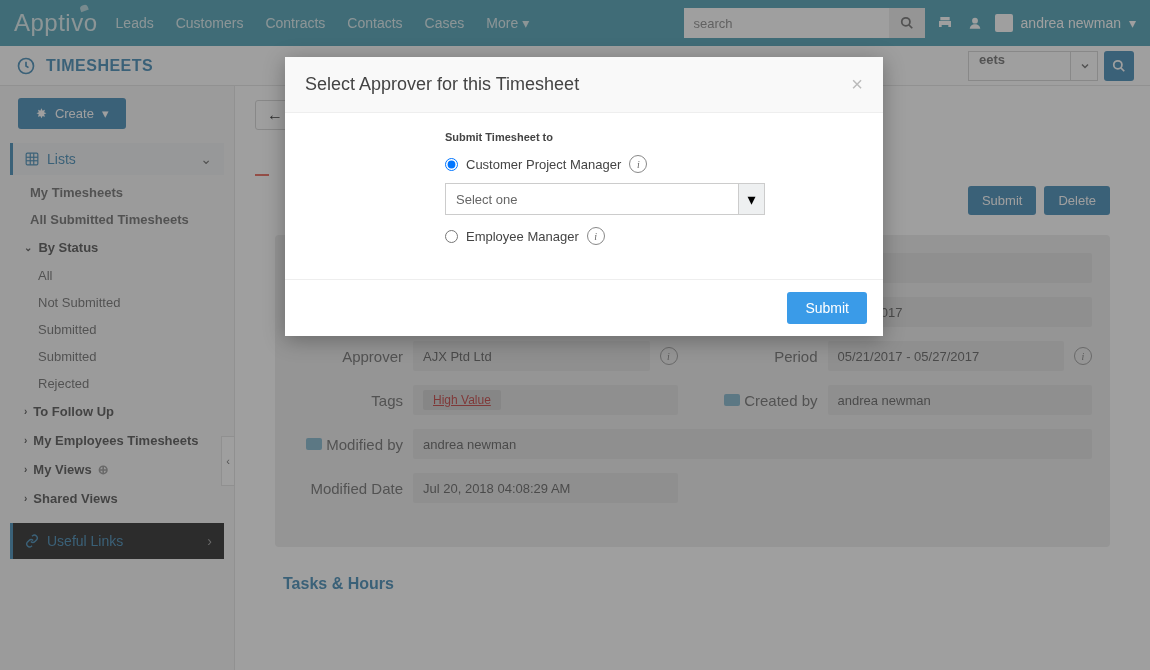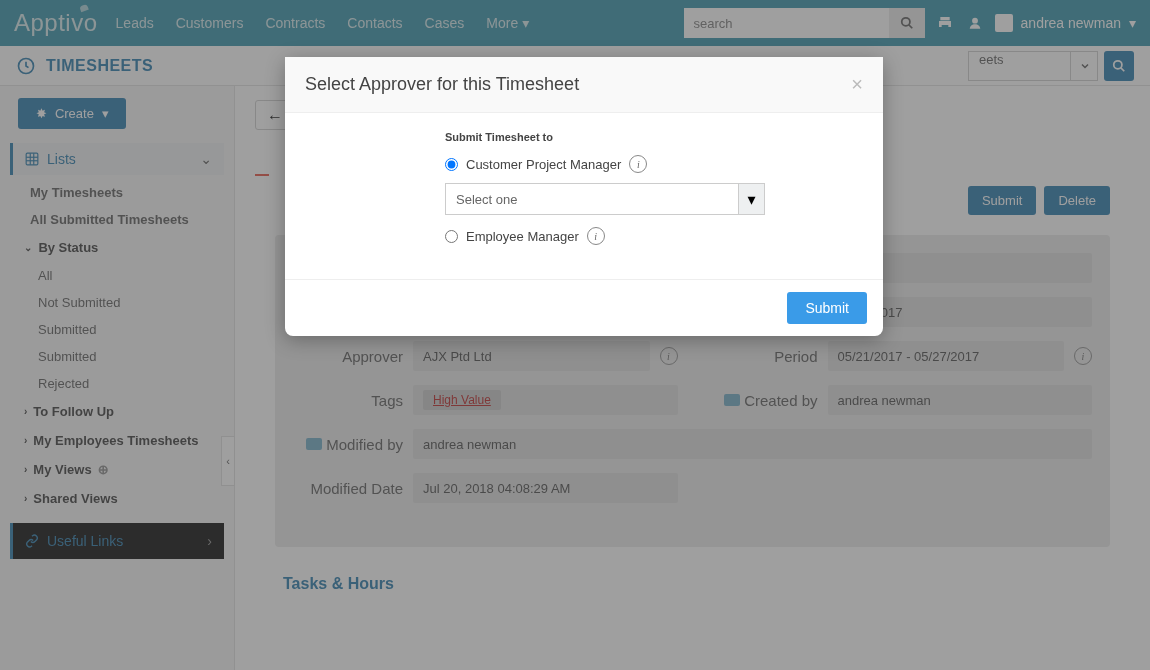--- a/index.html
+++ b/index.html
@@ -16,21 +16,21 @@
     .search-input { width: 205px; height: 30px; border: none; padding: 0 10px; font-size: 13px; background: #fff; color: #555; }
     .search-btn { width: 36px; height: 30px; background: #e8e8e8; border: none; cursor: pointer; display: flex; align-items: center; justify-content: center; }
     .top-icon { width: 20px; height: 20px; display: inline-flex; align-items: center; justify-content: center; color: #fff; }
     .user-menu { display: flex; align-items: center; gap: 8px; font-size: 14px; color: #fff; cursor: pointer; }
     .user-avatar { width: 18px; height: 18px; background: #fff; border-radius: 2px; }
 
     .app-header { height: 40px; background: #fff; border-bottom: 1px solid #e0e0e0; display: flex; align-items: center; padding: 0 16px; gap: 10px; }
     .app-title { color: #2175a8; font-size: 16px; font-weight: bold; letter-spacing: 0.5px; }
     .app-header-right { margin-left: auto; display: flex; align-items: center; gap: 6px; }
     .hdr-select { height: 30px; border: 1px solid #ccc; padding: 0 30px 0 10px; font-size: 13px; background: #fff; color: #555; min-width: 130px; position: relative; }
-    .hdr-select-wrap { position: relative; display: flex; }
+    .hdr-select-wrap { position: relative; display: flex; font-weight: bold; }
     .hdr-select-caret { position: absolute; right: 0; top: 0; width: 28px; height: 30px; display: flex; align-items: center; justify-content: center; border-left: 1px solid #ccc; }
     .hdr-search { width: 30px; height: 30px; background: #2175a8; color: #fff; display: flex; align-items: center; justify-content: center; border-radius: 3px; cursor: pointer; }
 
     .main { display: flex; height: calc(100% - 86px); }
     
     .sidebar { width: 235px; background: #f7f7f7; border-right: 1px solid #e0e0e0; padding: 12px 10px; position: relative; }
     .create-btn { background: #2175a8; color: #fff; padding: 8px 18px; border-radius: 3px; font-size: 13px; display: inline-flex; align-items: center; gap: 8px; cursor: pointer; margin-bottom: 14px; margin-left: 8px; }
     .side-section { background: #eef0f1; padding: 8px 12px; font-size: 14px; color: #2175a8; display: flex; align-items: center; gap: 8px; border-left: 3px solid #2175a8; margin-bottom: 4px; cursor: pointer; }
     .side-section .chev { margin-left: auto; color: #555; }
     .side-item { padding: 6px 14px 6px 28px; font-size: 13px; color: #555; cursor: pointer; }
@@ -53,21 +53,21 @@
     .form-label { width: 110px; text-align: right; font-size: 15px; color: #555; font-weight: 500; }
     .form-input { flex: 1; height: 30px; background: #dcdcdc; border: none; padding: 0 10px; font-size: 13px; color: #444; display: flex; align-items: center; border-radius: 2px; }
     .tag-chip { background: #c8c8c8; padding: 3px 10px; border-radius: 2px; font-size: 12px; color: #b91c1c; display: inline-block; text-decoration: underline; }
     .info-ic { width: 18px; height: 18px; border: 1.5px solid #888; border-radius: 50%; display: inline-flex; align-items: center; justify-content: center; font-size: 10px; color: #666; font-style: italic; font-family: serif; }
     .label-icon { width: 16px; height: 12px; background: #6ba8c4; border-radius: 2px; display: inline-block; margin-right: 4px; }
     
     .section-h { color: #2175a8; font-size: 16px; font-weight: bold; margin-left: 28px; }
 
     
     .overlay { position: absolute; inset: 0; background: rgba(80,80,80,0.55); z-index: 100; }
-    .modal { position: absolute; top: 57px; left: 285px; width: 598px; background: #fff; border-radius: 8px; box-shadow: 0 4px 20px rgba(0,0,0,0.3); z-index: 101; }
+    .modal { position: absolute; top: 57px; left: 285px; width: 598px; background: #fff; border-radius: 0; box-shadow: 0 4px 20px rgba(0,0,0,0.3); z-index: 101; }
     .modal-head { padding: 16px 20px; border-bottom: 1px solid #eee; display: flex; align-items: center; background: #f9f9f9; }
     .modal-title { font-size: 18px; color: #444; font-weight: 400; }
     .modal-close { margin-left: auto; color: #bbb; font-size: 20px; cursor: pointer; }
     .modal-body { padding: 18px 20px 24px 160px; }
     .modal-h { font-size: 11px; font-weight: 600; color: #444; margin-bottom: 12px; }
     .radio-row { display: flex; align-items: center; gap: 8px; margin-bottom: 10px; font-size: 13px; color: #444; }
     .radio-row input[type=radio] { width: 13px; height: 13px; }
     .select-combo { display: flex; margin: 4px 0 12px 0; width: 320px; }
     .select-main { flex: 1; height: 32px; border: 1px solid #ccc; padding: 0 10px; font-size: 13px; color: #666; display: flex; align-items: center; background: #fff; }
     .select-drop { width: 26px; height: 32px; border: 1px solid #ccc; border-left: none; background: #eef0f1; display: flex; align-items: center; justify-content: center; cursor: pointer; }

